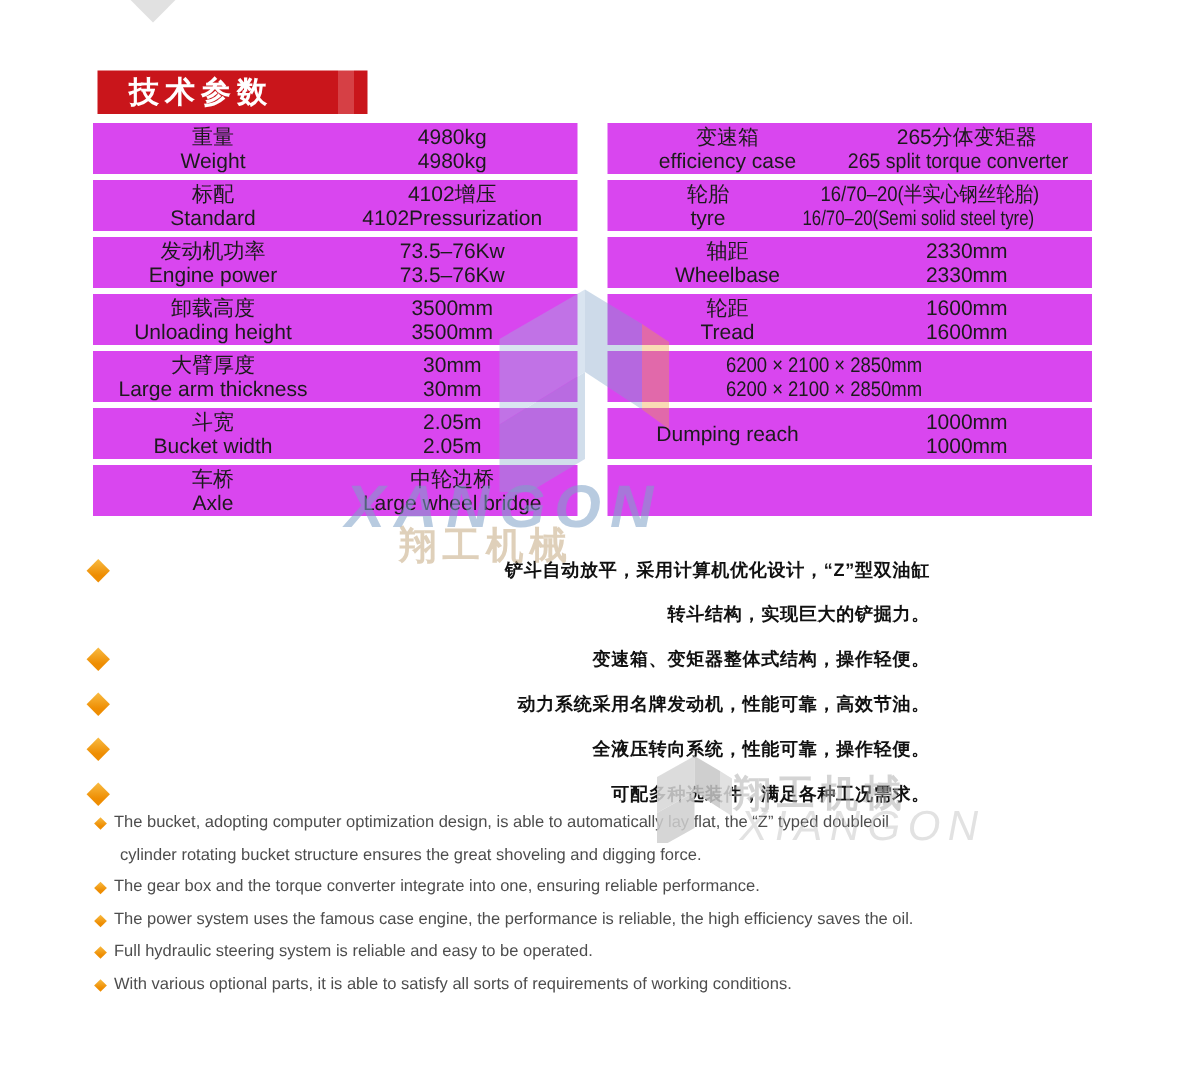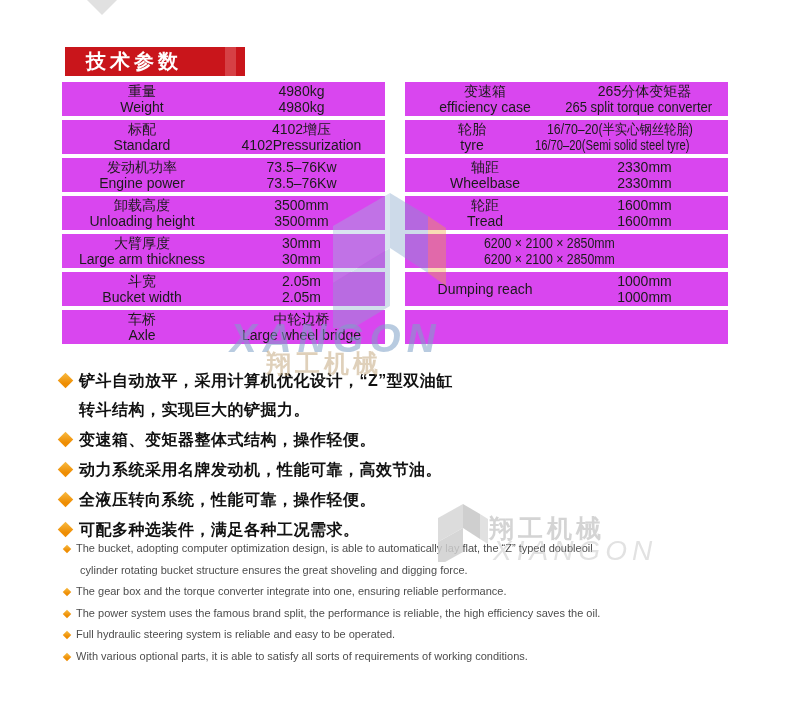--- a/index.html
+++ b/index.html
@@ -54,21 +54,21 @@
     color:rgba(176,176,176,0.55); letter-spacing:4px; white-space:nowrap;
   }
   .wm-corner-en {
     left:493px; top:535px; font-size:28px; font-weight:normal; font-style:italic;
     color:rgba(190,190,190,0.45); letter-spacing:5px; white-space:nowrap;
   }
 
   
   .feats-cn { position:absolute; left:60px; top:366px; width:560px; }
   .feat-cn { position:relative; padding-left:19px; margin-bottom:1px; }
-  .feat-cn .line { font-size:16px; line-height:29px; color:#111111; font-weight:600; letter-spacing:0.5px; white-space:nowrap; }
+  .feat-cn .line { font-size:12px; line-height:29px; color:#111111; font-weight:600; letter-spacing:0.5px; white-space:nowrap;text-align:right; }
   .feat-cn .diamond {
     position:absolute; left:0; top:9px; width:11px; height:11px;
     background:linear-gradient(135deg,#f8bb42 0%,#ee8d02 70%);
     transform:rotate(45deg);
   }
 
   
   .feats-en { position:absolute; left:64px; top:538px; width:690px; }
   .feat-en { position:relative; padding-left:12px; margin-bottom:0; }
   .feat-en .line { font-size:11px; line-height:21.5px; color:#4d4d4d; white-space:nowrap; }
@@ -278,21 +278,21 @@
       <span class="diamond"></span>
       <div class="line">The bucket, adopting computer optimization design, is able to automatically lay flat, the  “Z”  typed doubleoil</div>
       <div class="line">cylinder rotating bucket structure ensures the great shoveling and digging force.</div>
     </div>
     <div class="feat-en">
       <span class="diamond"></span>
       <div class="line">The gear box and the torque converter integrate into one, ensuring reliable performance.</div>
     </div>
     <div class="feat-en">
       <span class="diamond"></span>
-      <div class="line">The power system uses the famous brand split, the performance is reliable, the high efficiency saves the oil.</div>
+      <div class="line">The power system uses the famous case engine, the performance is reliable, the high efficiency saves the oil.</div>
     </div>
     <div class="feat-en">
       <span class="diamond"></span>
       <div class="line">Full hydraulic steering system is reliable and easy to be operated.</div>
     </div>
     <div class="feat-en">
       <span class="diamond"></span>
       <div class="line">With various optional parts, it is able to satisfy all sorts of requirements of working conditions.</div>
     </div>
   </div>

